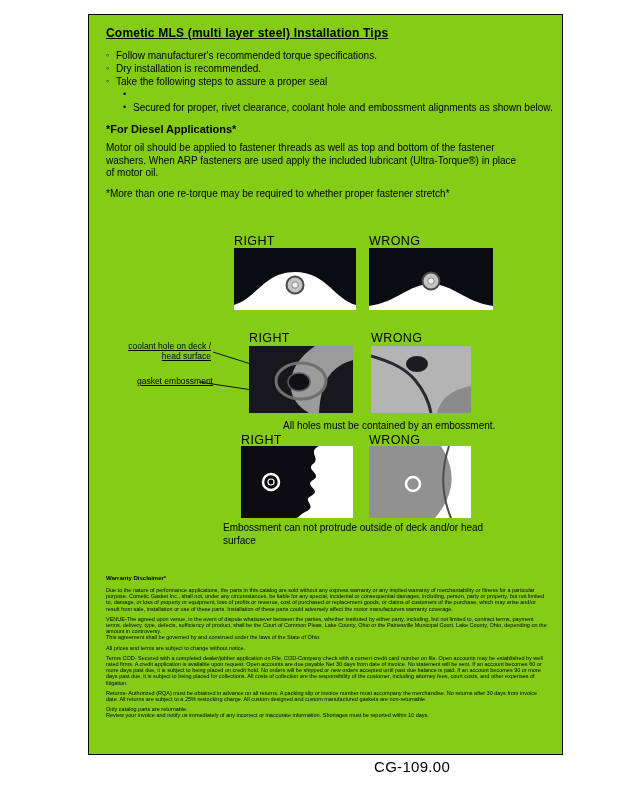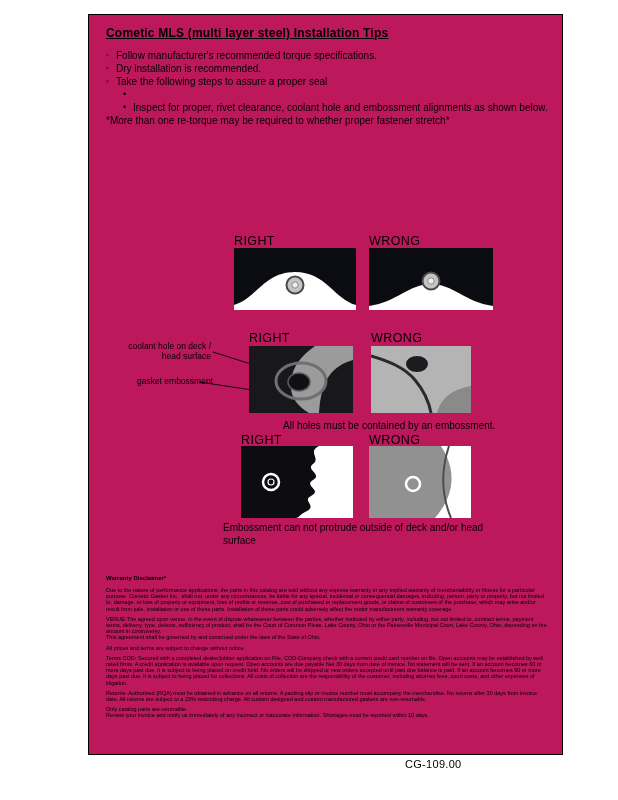--- a/index.html
+++ b/index.html
@@ -3,46 +3,46 @@
 <meta charset="utf-8">
 <style>
   html,body{margin:0;padding:0;}
   body{
     width:618px;height:800px;position:relative;overflow:hidden;
     background:#ffffff;color:#000;
     font-family:"Liberation Sans","DejaVu Sans",sans-serif;
   }
   .frame{
     position:absolute;left:88px;top:14px;width:473px;height:739px;
-    border:1px solid #000;background:#be185d;
+    border:1px solid #000;background:#84cc16;
   }
   .topcontent{padding:11px 30px 0 17px;}
   .title{
     font-size:12px;font-weight:bold;text-decoration:underline;
     margin:0 0 9px 0;letter-spacing:.2px;
   }
   .bullet{display:flex;align-items:flex-start;font-size:10px;line-height:13px;}
   .b-marker{width:10px;flex:0 0 10px;font-size:9px;text-align:left;}
   .bullet.sub{margin-left:17px;}
   .nowrap{white-space:nowrap;}
   .diesel-heading{font-size:11px;font-weight:bold;margin:9px 0 7px 0;}
   .body-text{font-size:10px;line-height:12.7px;width:412px;margin:0 0 8px 0;}
   .note{margin-top:1px;}
   .diagrams{position:absolute;left:0;top:215px;width:473px;height:332px;}
   .diag-label{position:absolute;font-size:12.5px;letter-spacing:.4px;}
   .diag-img{position:absolute;}
   .diag-img svg{display:block;width:100%;height:100%;}
   .diag-caption{position:absolute;font-size:10px;line-height:12.5px;}
-  .callout{position:absolute;font-size:8.5px;line-height:9.6px;text-align:right;}
+  .callout{position:absolute;font-size:8.5px;line-height:9.6px;text-align:right;text-decoration:underline;}
   .callout-lines{position:absolute;left:0;top:0;width:473px;height:332px;pointer-events:none;}
   .disclaimer{position:absolute;left:17px;top:560px;width:441px;}
   .disc-heading{font-size:6px;font-weight:bold;margin:0 0 6px 0;}
   .disc-p{font-size:5.5px;line-height:6.2px;margin:0 0 4px 0;}
   .disc-p.tight{margin-bottom:0;}
-  .footer{position:absolute;left:405px;top:758px;font-size:11px;letter-spacing:.3px;}
+  .footer{position:absolute;left:374px;top:758px;font-size:15px;letter-spacing:.3px;}
 </style>
 </head>
 <body>
 
 <div class="frame">
 
   <div class="topcontent">
     <h1 class="title">Cometic MLS (multi layer steel) Installation Tips</h1>
 
     <div class="bullet">
@@ -55,23 +55,25 @@
     </div>
     <div class="bullet">
       <span class="b-marker">◦</span>
       <span>Take the following steps to assure a proper seal</span>
     </div>
     <div class="bullet sub">
       <span class="b-marker">•</span>
     </div>
     <div class="bullet sub">
       <span class="b-marker">•</span>
-      <span class="nowrap">Inspect for proper, rivet clearance, coolant hole and embossment alignments as shown below.</span>
+      <span class="nowrap">Secured for proper, rivet clearance, coolant hole and embossment alignments as shown below.</span>
     </div>
 
+    <h2 class="diesel-heading">*For Diesel Applications*</h2>
+    <p class="body-text">Motor oil should be applied to fastener threads as well as top and bottom of the fastener washers. When ARP fasteners are used apply the included lubricant (Ultra-Torque®) in place of motor oil.</p>
     <p class="body-text note">*More than one re-torque may be required to whether proper fastener stretch*</p>
   </div>
 
   <div class="diagrams">
 
     <div class="diag-label" style="left:145px;top:4px;width:122px;">RIGHT</div>
     <div class="diag-label" style="left:280px;top:4px;width:124px;">WRONG</div>
 
     <div class="diag-img" style="left:145px;top:18px;width:122px;height:62px;">
       <svg viewBox="0 0 122 62">

